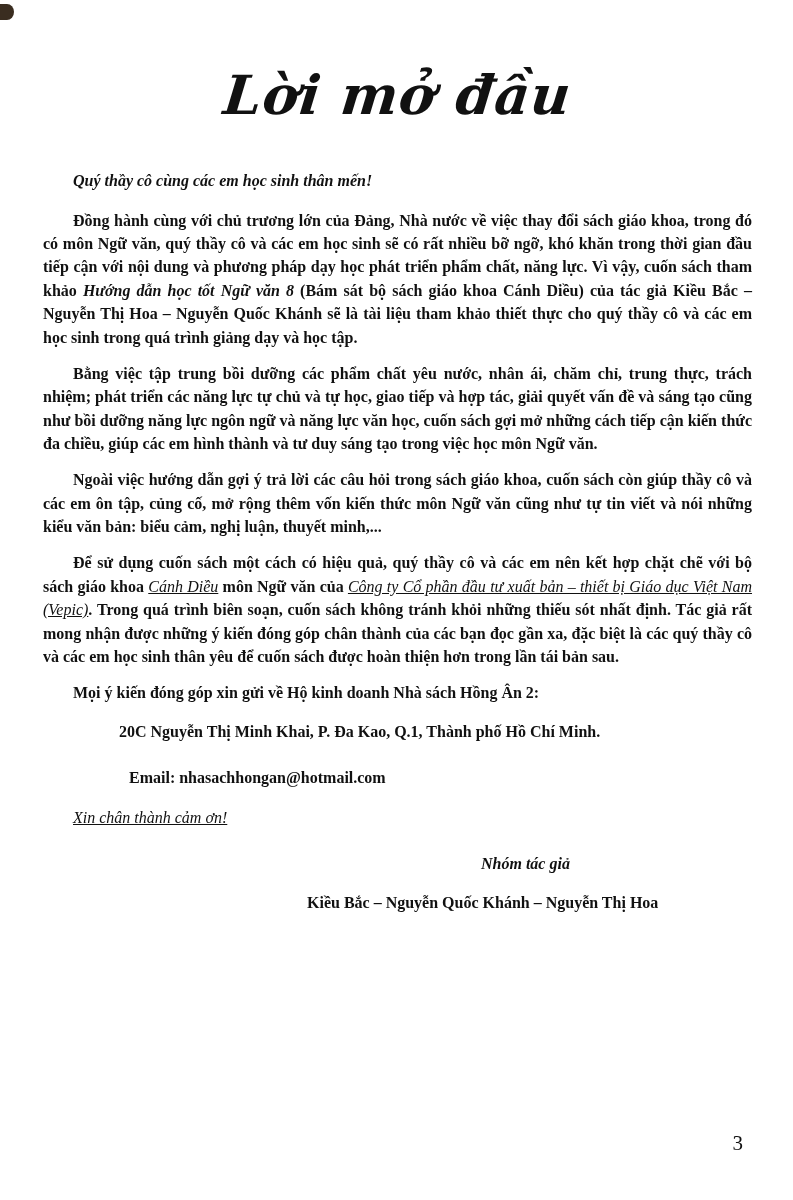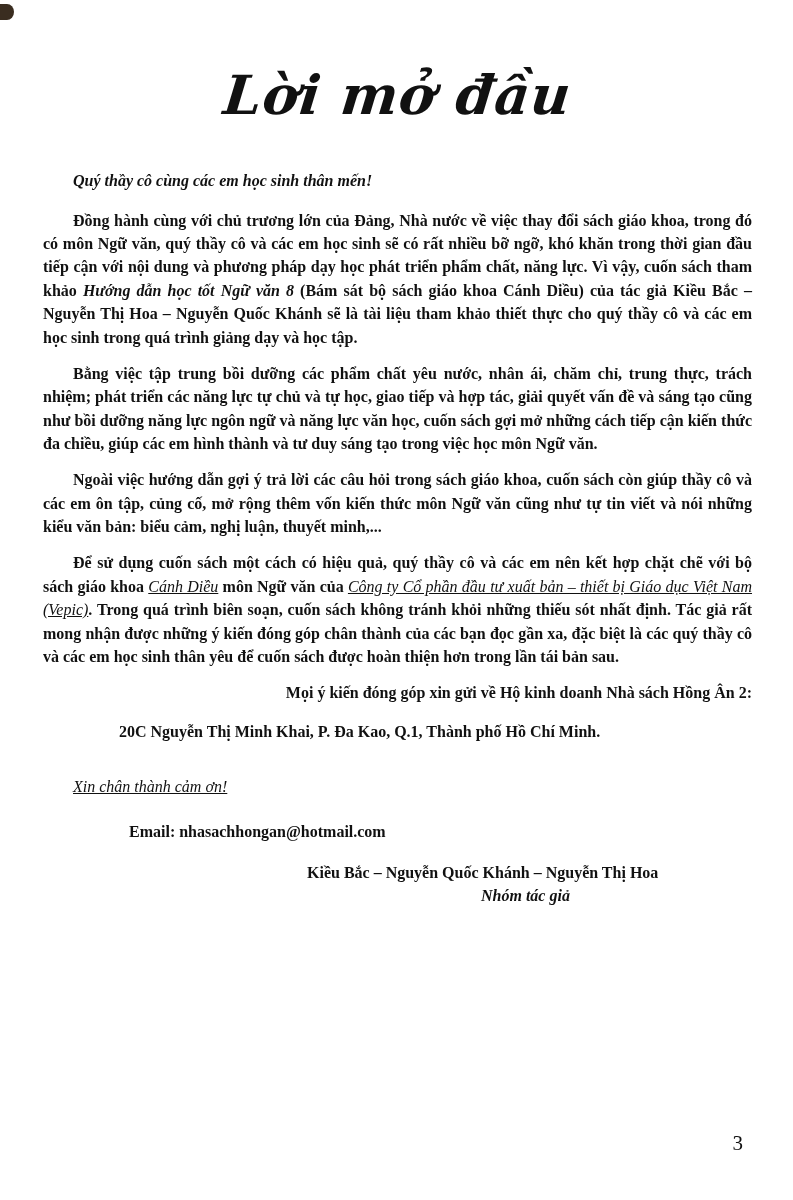--- a/index.html
+++ b/index.html
@@ -32,22 +32,22 @@
   }
   .para {
     font-size: 16px;
     line-height: 1.46;
     text-align: justify;
     text-indent: 30px;
     margin: 0 0 13px 0;
   }
   .p-greeting   { text-align: left; margin-bottom: 16px; }
   .p-body       { }
-  .p-contact    { text-align: right; margin-top: 6px; margin-bottom: 15px; }
-  .p-address    { text-indent: 0; padding-left: 76px; text-align: left; margin-bottom: 32px; }
+  .p-contact    { text-align: left; margin-top: 6px; margin-bottom: 15px; }
+  .p-address    { text-indent: 0; padding-left: 76px; text-align: left; margin-bottom: 23px; }
   .p-email      { text-indent: 0; padding-left: 86px; text-align: left; margin-bottom: 17px; }
   .p-thanks     { text-align: left; margin-bottom: 22px; }
   .p-signature  { text-indent: 0; text-align: left; padding-left: 438px; margin-bottom: 16px; }
   .p-authors    { text-indent: 0; text-align: left; padding-left: 264px; margin-bottom: 0; }
   .seg-n  { font-weight: bold; font-style: normal; }
   .seg-b  { font-weight: bold;   font-style: normal; }
   .seg-i  { font-weight: normal; font-style: italic; text-decoration: underline; }
   .seg-bi { font-weight: bold;   font-style: italic; }
   .page-number {
     position: absolute;
@@ -74,20 +74,20 @@
   <h1 class="doc-title">Lời mở đầu</h1>
 
   <div>
       <p class="para p-greeting"><span class="seg-bi">Quý thầy cô cùng các em học sinh thân mến!</span></p>
       <p class="para p-body"><span class="seg-n">Đồng hành cùng với chủ trương lớn của Đảng, Nhà nước về việc thay đổi sách giáo khoa, trong đó có môn Ngữ văn, quý thầy cô và các em học sinh sẽ có rất nhiều bỡ ngỡ, khó khăn trong thời gian đầu tiếp cận với nội dung và phương pháp dạy học phát triển phẩm chất, năng lực. Vì vậy, cuốn sách tham khảo </span><span class="seg-bi">Hướng dẫn học tốt Ngữ văn 8</span><span class="seg-n"> (Bám sát bộ sách giáo khoa Cánh Diều) của tác giả Kiều Bắc – Nguyễn Thị Hoa – Nguyễn Quốc Khánh sẽ là tài liệu tham khảo thiết thực cho quý thầy cô và các em học sinh trong quá trình giảng dạy và học tập.</span></p>
       <p class="para p-body"><span class="seg-n">Bằng việc tập trung bồi dưỡng các phẩm chất yêu nước, nhân ái, chăm chỉ, trung thực, trách nhiệm; phát triển các năng lực tự chủ và tự học, giao tiếp và hợp tác, giải quyết vấn đề và sáng tạo cũng như bồi dưỡng năng lực ngôn ngữ và năng lực văn học, cuốn sách gợi mở những cách tiếp cận kiến thức đa chiều, giúp các em hình thành và tư duy sáng tạo trong việc học môn Ngữ văn.</span></p>
       <p class="para p-body"><span class="seg-n">Ngoài việc hướng dẫn gợi ý trả lời các câu hỏi trong sách giáo khoa, cuốn sách còn giúp thầy cô và các em ôn tập, củng cố, mở rộng thêm vốn kiến thức môn Ngữ văn cũng như tự tin viết và nói những kiểu văn bản: biểu cảm, nghị luận, thuyết minh,...</span></p>
       <p class="para p-body"><span class="seg-n">Để sử dụng cuốn sách một cách có hiệu quả, quý thầy cô và các em nên kết hợp chặt chẽ với bộ sách giáo khoa </span><span class="seg-i">Cánh Diều</span><span class="seg-n"> môn Ngữ văn của </span><span class="seg-i">Công ty Cổ phần đầu tư xuất bản – thiết bị Giáo dục Việt Nam (Vepic)</span><span class="seg-n">. Trong quá trình biên soạn, cuốn sách không tránh khỏi những thiếu sót nhất định. Tác giả rất mong nhận được những ý kiến đóng góp chân thành của các bạn đọc gần xa, đặc biệt là các quý thầy cô và các em học sinh thân yêu để cuốn sách được hoàn thiện hơn trong lần tái bản sau.</span></p>
       <p class="para p-contact"><span class="seg-n">Mọi ý kiến đóng góp xin gửi về </span><span class="seg-b">Hộ kinh doanh Nhà sách Hồng Ân 2</span><span class="seg-n">:</span></p>
       <p class="para p-address"><span class="seg-n">20C Nguyễn Thị Minh Khai, P. Đa Kao, Q.1, Thành phố Hồ Chí Minh.</span></p>
+      <p class="para p-email"><span class="seg-n">Email: nhasachhongan@hotmail.com</span></p>
       <p class="para p-thanks"><span class="seg-i">Xin chân thành cảm ơn!</span></p>
-      <p class="para p-email"><span class="seg-n">Email: nhasachhongan@hotmail.com</span></p>
+      <p class="para p-signature"><span class="seg-bi">Nhóm tác giả</span></p>
       <p class="para p-authors"><span class="seg-b">Kiều Bắc – Nguyễn Quốc Khánh – Nguyễn Thị Hoa</span></p>
-      <p class="para p-signature"><span class="seg-bi">Nhóm tác giả</span></p>
     </div>
 
   <div class="page-number">3</div>
 </div>
 
 </body></html>

